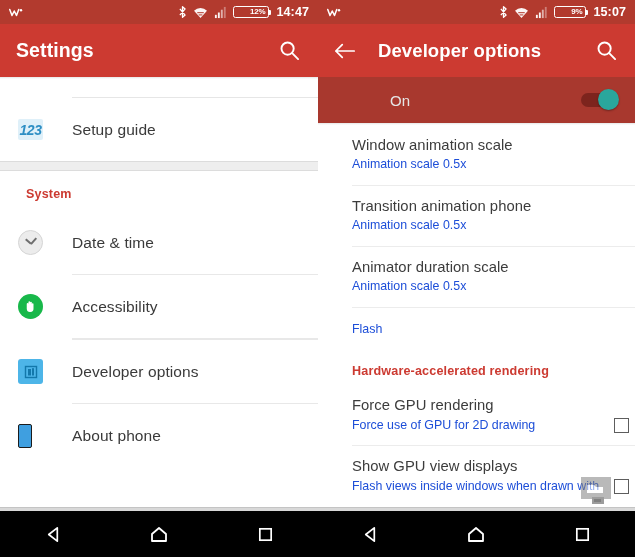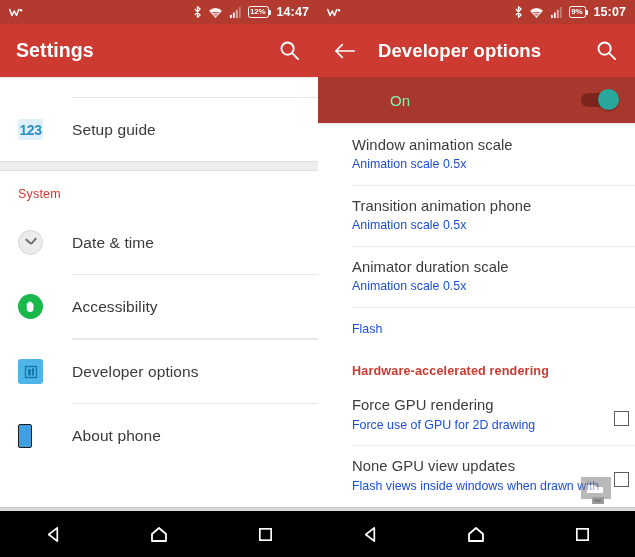--- a/index.html
+++ b/index.html
@@ -48,21 +48,21 @@
   .walkman { width: 18px; height: 11px; display: block; }
 
   .sb-icon { display: block; }
 
   .battery {
     display: flex;
     align-items: center;
     border: 1.4px solid #ffffff;
     border-radius: 2.5px;
     height: 12px;
-    padding: 0 2px 0 1px;
+    padding: 0 2px 0 16px;
     position: relative;
     margin-right: 2px;
   }
   .battery::after {
     content: "";
     position: absolute;
     right: -3.5px;
     top: 3px;
     width: 2px;
     height: 5px;
@@ -121,21 +121,21 @@
   
   .onrow {
     height: 46px;
     background: #a8382e;
     display: flex;
     align-items: center;
     padding: 0 18px 0 72px;
     flex: 0 0 auto;
   }
   .onrow .on-label {
-    color: #86efac;
+    color: #e5e5e5;
     font-size: 15px;
     flex: 1 1 auto;
   }
   .switch {
     width: 36px;
     height: 14px;
     border-radius: 7px;
     background: rgba(90,20,16,0.55);
     position: relative;
     flex: 0 0 auto;
@@ -195,31 +195,32 @@
   .band {
     height: 10px;
     background: #eeeeee;
     border-top: 1px solid #dcdcdc;
     border-bottom: 1px solid #dcdcdc;
   }
 
   .section-head {
     color: #cc3a31;
     font-size: 12.5px;
-    font-weight: normal;
+    font-weight: bold;
     padding: 16px 0 10px 18px;
     letter-spacing: 0.2px;
+    margin-left: 8px;
   }
 
   
   .drow {
     padding: 11px 6px 12px 34px;
     background: #ffffff;
     display: flex;
-    align-items: center;
+    align-items: flex-end;
   }
   .drow .dtext { flex: 1 1 auto; }
   .drow .dtitle {
     font-size: 14.8px;
     color: #3c3c3c;
     letter-spacing: 0.05px;
     line-height: 1.25;
   }
   .drow .dsub {
     font-size: 12.4px;
@@ -267,20 +268,21 @@
   }
 
   
   .ic123 {
     width: 25px; height: 21px;
     display: flex; align-items: center; justify-content: center;
     font-size: 14px; font-weight: bold; color: #2d8ec4;
     background: linear-gradient(to bottom, #dff0f9 0%, #dff0f9 100%);
     border-radius: 2px;
     letter-spacing: -0.5px;
+    font-style: italic;
   }
   .ic-circle {
     width: 25px; height: 25px; border-radius: 50%;
     display: flex; align-items: center; justify-content: center;
   }
   .ic-clock {
     width: 25px; height: 25px; border-radius: 50%;
     background: #ececec; border: 1px solid #d5d5d5;
     position: relative;
   }
@@ -539,21 +541,21 @@
         <div class="dtext">
           <div class="dtitle">Force GPU rendering</div>
           <div class="dsub">Force use of GPU for 2D drawing</div>
         </div>
         <div class="checkbox"></div>
       </div>
       <div class="dsep"></div>
 
       <div class="drow">
         <div class="dtext">
-          <div class="dtitle">None GPU view updates</div>
+          <div class="dtitle">Show GPU view displays</div>
           <div class="dsub">Flash views inside windows when drawn with</div>
         </div>
         <div class="checkbox"></div>
       </div>
     </div>
 
     <svg class="watermark" viewBox="0 0 42 34">
       <rect x="6" y="2" width="30" height="22" fill="#808080"></rect>
       <path d="M12 18 L12 10 L19 10 L21 12 L28 12 L28 18 Z" fill="#ffffff"></path>
       <rect x="17" y="22" width="12" height="7" fill="#4d4d4d"></rect>

